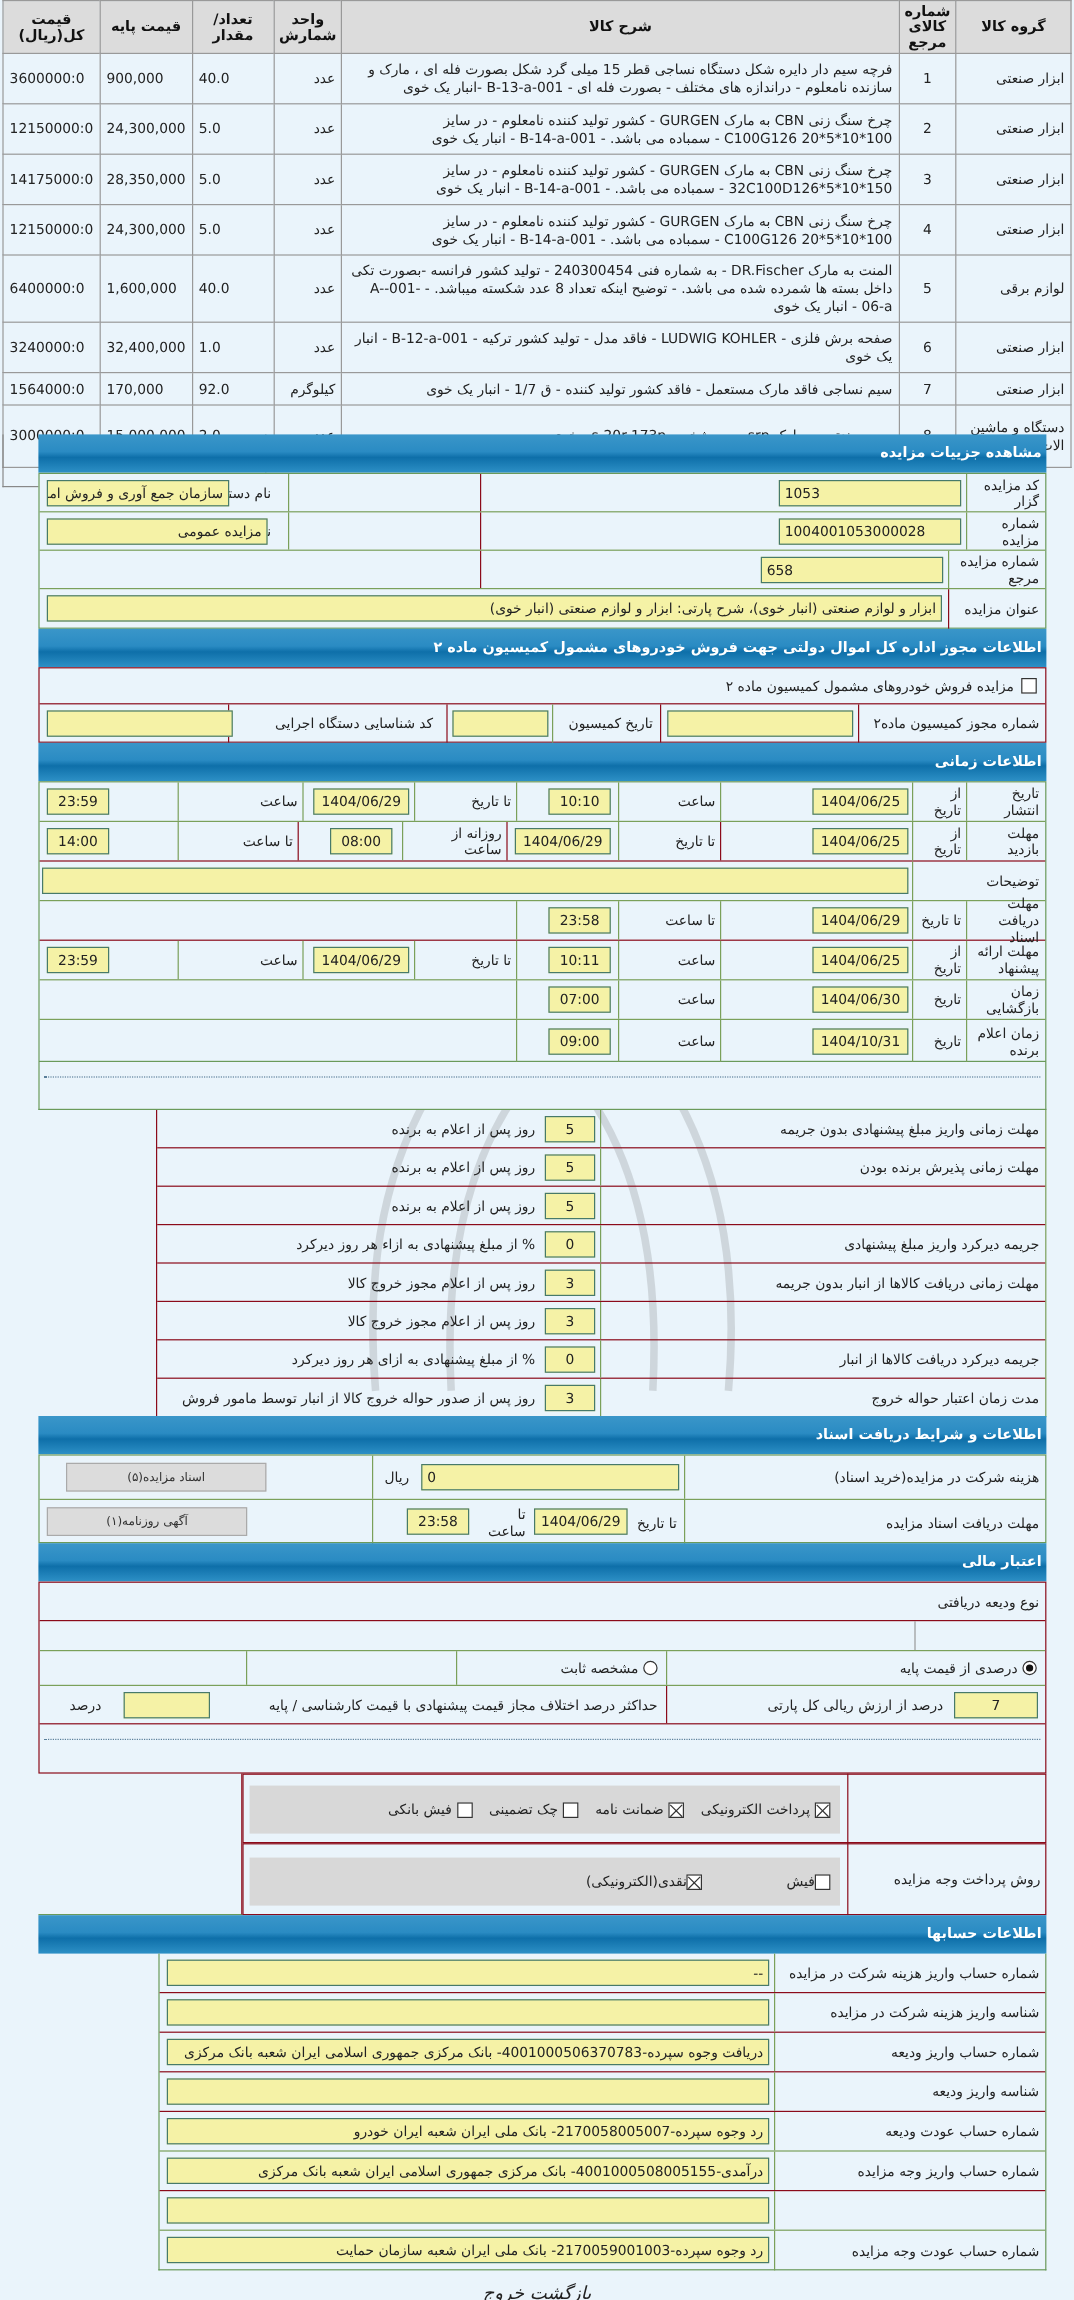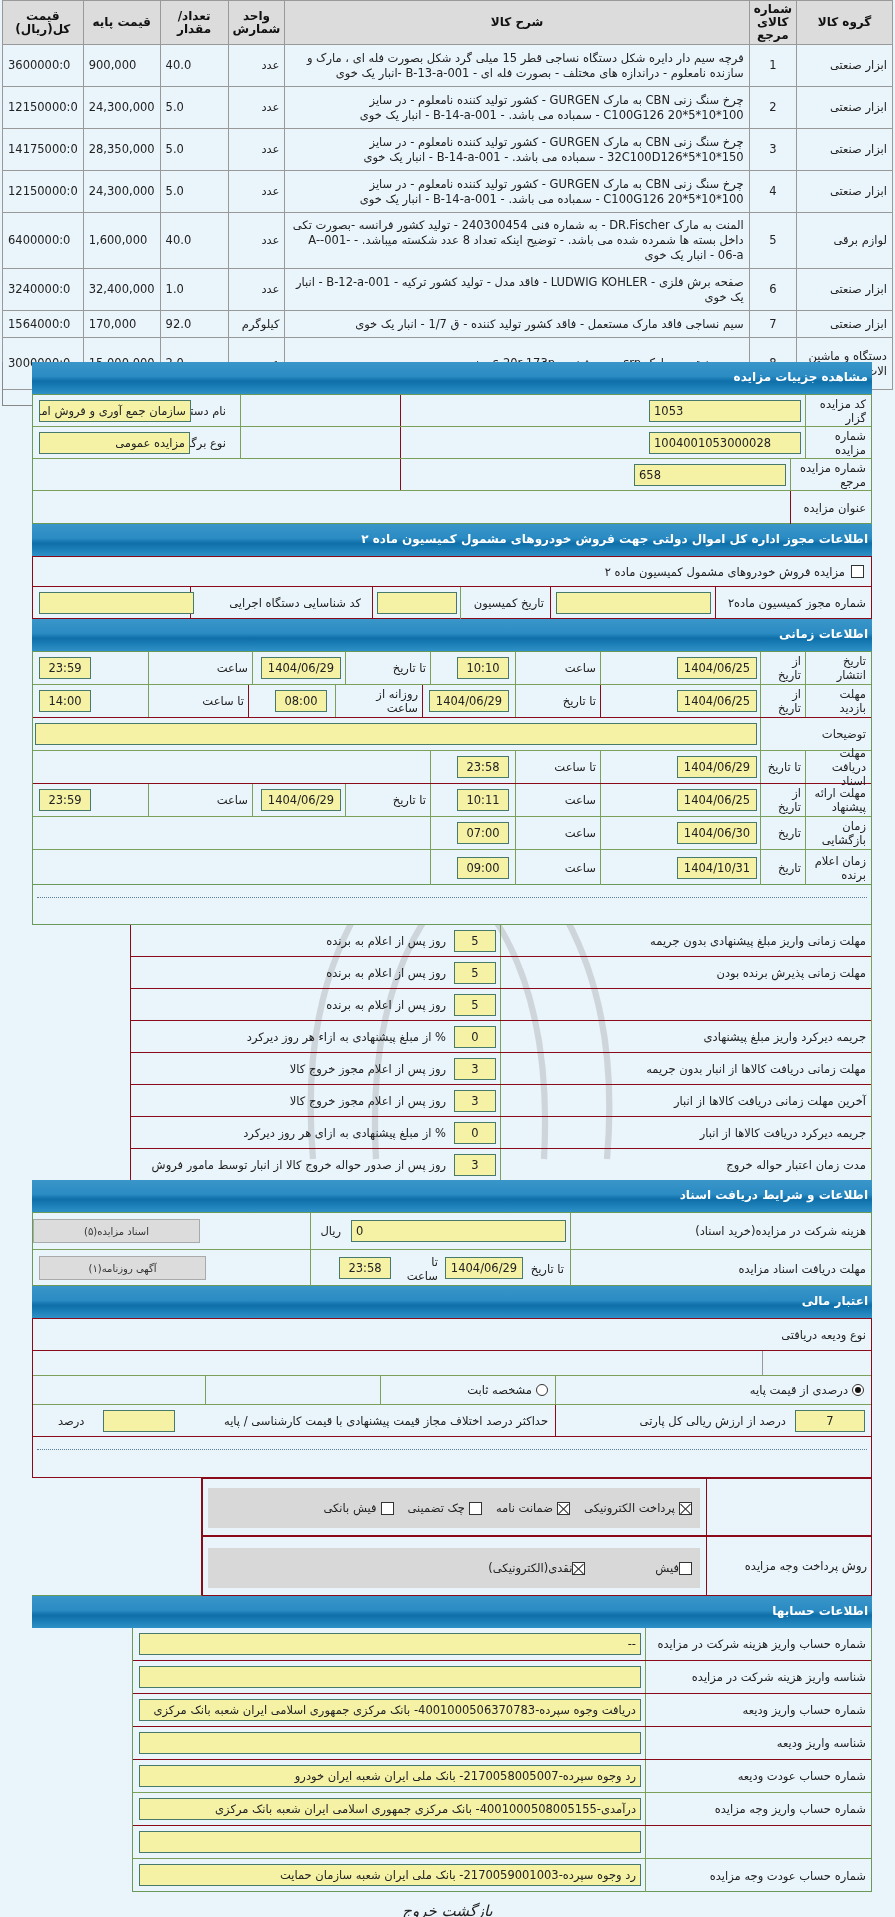--- a/index.html
+++ b/index.html
@@ -146,31 +146,32 @@
     <div class="cell" style="right:640px;width:130px">نام دستگاه مزایده گزار</div>
     <div class="inp" style="left:6px;top:5px;width:152px">سازمان جمع آوری و فروش امو</div>
   </div>
   <div class="row" style="top:32px;height:32px">
     <div class="cell" style="right:0;width:65px">شماره مزایده</div>
     <div class="vline" style="right:65px"></div>
     <div class="inp l" style="right:70px;top:5px;width:152px">1004001053000028</div>
     <div class="vline vred" style="right:470px"></div>
     <div class="vline" style="right:630px"></div>
     <div class="cell" style="right:640px;width:130px">نوع برگزاری مزایده</div>
-    <div class="inp" style="left:6px;top:5px;width:151px">مزایده عمومی</div>
+    <div class="inp" style="left:6px;top:5px;width:184px">مزایده عمومی</div>
   </div>
   <div class="row" style="top:64px;height:32px">
     <div class="cell" style="right:0;width:80px">شماره مزایده مرجع</div>
     <div class="vline" style="right:80px"></div>
     <div class="inp l" style="right:85px;top:5px;width:152px">658</div>
     <div class="vline vred" style="right:470px"></div>
   </div>
   <div class="row" style="top:96px;height:33px;border-bottom:none">
     <div class="cell" style="right:0;width:80px">عنوان مزایده</div>
     <div class="vline vred" style="right:80px"></div>
+    <div class="inp" style="right:86px;left:6px;top:5px">ابزار و لوازم صنعتی (انبار خوی)، شرح پارتی: ابزار و لوازم صنعتی (انبار خوی)</div>
   </div>
 </div>
 
 <div class="sec-head" style="top:524px">اطلاعات مجوز اداره کل اموال دولتی جهت فروش خودروهای مشمول کمیسیون ماده ۲</div>
 <div class="sec-body" style="top:556px;height:63px;border-color:#8b0a1a">
   <div class="row" style="top:0;height:30px;border-color:#8b0a1a">
     <div class="cell" style="right:2px">
       <span class="chk" style="margin-left:6px"></span>
       <span>مزایده فروش خودروهای مشمول کمیسیون ماده ۲</span>
     </div>
@@ -327,21 +328,20 @@
     <div class="inp c" style="right:375px;top:5px;width:42px">0</div>
     <div class="cell" style="right:420px">% از مبلغ پیشنهادی به ازاء هر روز دیرکرد</div>
   </div>
   <div class="row" style="top:128px;height:32px;border-color:#8b0a1a">
     <div class="cell" style="right:0;width:370px">مهلت زمانی دریافت کالاها از انبار بدون جریمه</div>
     <div class="vline" style="right:370px"></div>
     <div class="inp c" style="right:375px;top:5px;width:42px">3</div>
     <div class="cell" style="right:420px">روز پس از اعلام مجوز خروج کالا</div>
   </div>
   <div class="row" style="top:160px;height:32px;border-color:#8b0a1a">
-    <div class="cell" style="right:0;width:370px">آخرین مهلت زمانی دریافت کالاها از انبار</div>
     <div class="vline" style="right:370px"></div>
     <div class="inp c" style="right:375px;top:5px;width:42px">3</div>
     <div class="cell" style="right:420px">روز پس از اعلام مجوز خروج کالا</div>
   </div>
   <div class="row" style="top:192px;height:32px;border-color:#8b0a1a">
     <div class="cell" style="right:0;width:370px">جریمه دیرکرد دریافت کالاها از انبار</div>
     <div class="vline" style="right:370px"></div>
     <div class="inp c" style="right:375px;top:5px;width:42px">0</div>
     <div class="cell" style="right:420px">% از مبلغ پیشنهادی به ازای هر روز دیرکرد</div>
   </div>
@@ -354,21 +354,21 @@
 </div>
 
 <div class="sec-head" style="top:1180px">اطلاعات و شرایط دریافت اسناد</div>
 <div class="sec-body" style="top:1212px;height:74px">
   <div class="row" style="top:0;height:37px">
     <div class="cell" style="right:0;width:300px">هزینه شرکت در مزایده(خرید اسناد)</div>
     <div class="vline" style="right:300px"></div>
     <div class="inp l" style="right:305px;top:7px;width:215px">0</div>
     <div class="cell" style="right:525px">ریال</div>
     <div class="vline" style="right:560px"></div>
-    <div class="btn" style="left:0;top:6px;width:167px;height:24px">اسناد مزایده(۵)</div>
+    <div class="btn" style="left:22px;top:6px;width:167px;height:24px">اسناد مزایده(۵)</div>
   </div>
   <div class="row" style="top:37px;height:37px;border:none">
     <div class="cell" style="right:0;width:300px">مهلت دریافت اسناد مزایده</div>
     <div class="vline" style="right:300px"></div>
     <div class="cell" style="right:302px;width:45px">تا تاریخ</div>
     <div class="inp c" style="right:348px;top:7px;width:78px">1404/06/29</div>
     <div class="cell" style="right:428px;width:50px">تا ساعت</div>
     <div class="inp c" style="right:480px;top:7px;width:52px">23:58</div>
     <div class="vline" style="right:560px"></div>
     <div class="btn" style="left:6px;top:6px;width:167px;height:24px">آگهی روزنامه(۱)</div>

